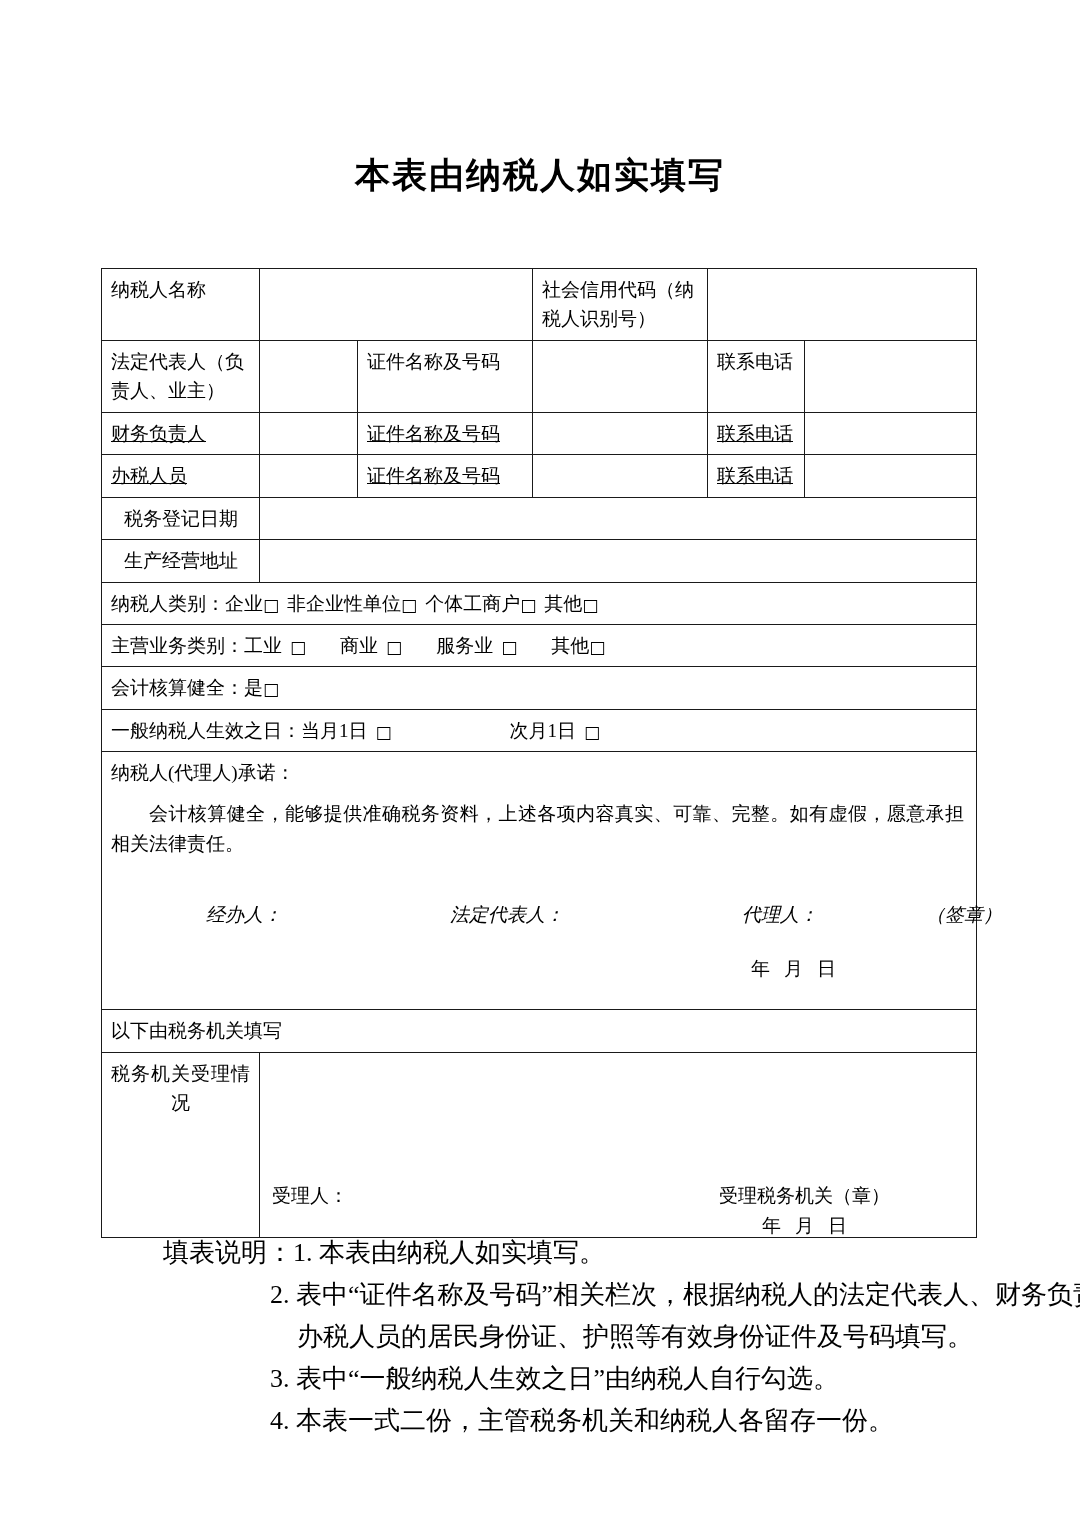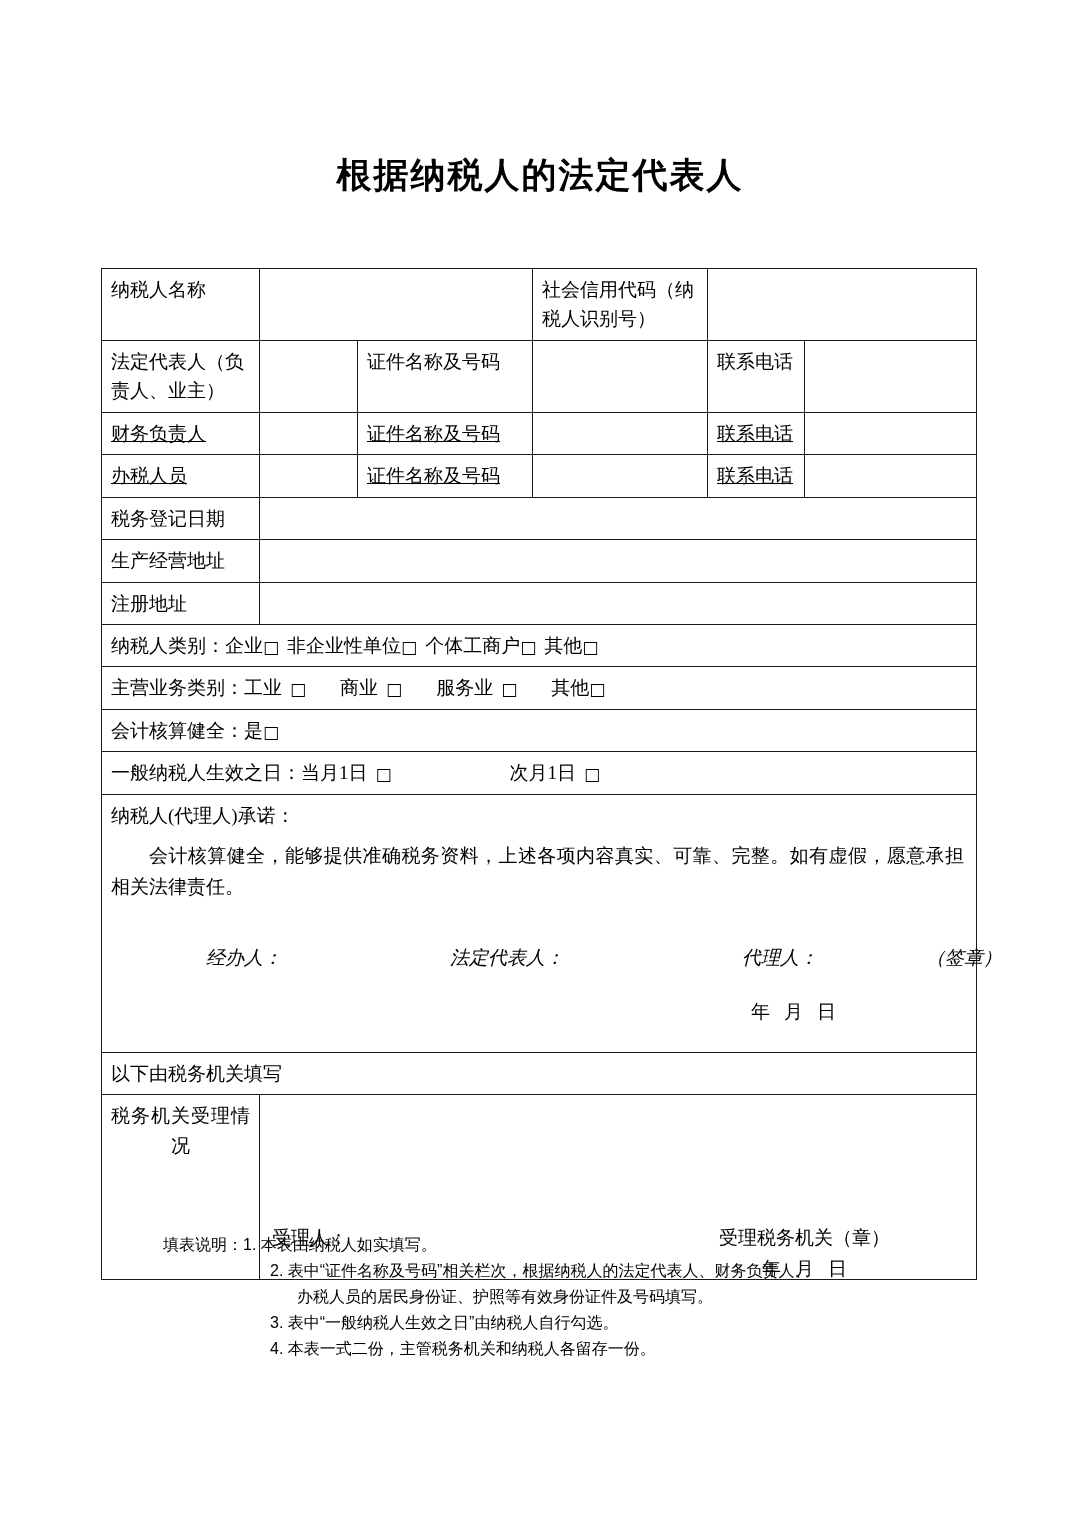--- a/index.html
+++ b/index.html
@@ -48,21 +48,21 @@
     padding: 6px 8px 6px 9px;
     vertical-align: top;
     line-height: 1.55;
     word-break: break-all;
   }
   td.lbl { white-space: normal; }
   td.blank { }
   .r-name   { height: 56px; }
   .r-legal  { height: 62px; margin-top: 36px; }
   .r-short  { height: 28px; text-decoration: underline; }
-  .r-addr   { height: 28px; }
+  .r-addr   { height: 28px; text-align: center; }
   .r-check  { height: 26px; }
 
   .chk {
     font-family: "DejaVu Sans", sans-serif;
     font-size: 17px;
     line-height: 1;
     position: relative;
     top: 1px;
   }
   .sp1 { display: inline-block; width: 8px; }
@@ -126,35 +126,35 @@
     text-align: center;
     line-height: 1.6;
   }
   .auth-stamp .d2 span.g { display: inline-block; width: 14px; }
 
   .footer {
     position: absolute;
     left: 163px;
     top: 1232px;
     width: 840px;
-    font-size: 16px;
+    font-size: 26px;
     line-height: 1.62;
-    font-family: Liberation Sans, sans-serif;
+    font-family: Liberation Serif, serif;
   }
   .footer-line { white-space: nowrap; }
   .footer-head { display: inline-block; }
   .f-item { white-space: nowrap; }
   .f-wrap { white-space: nowrap; padding-left: 27px; }
 </style>
 </head>
 <body>
 
 <div class="page">
 
-  <div class="title">根据纳税人的法定代表人</div>
+  <div class="title">本表由纳税人如实填写</div>
 
   <table class="form">
     <colgroup>
       <col style="width:158px">
       <col style="width:98px">
       <col style="width:175px">
       <col style="width:175px">
       <col style="width:97px">
       <col style="width:172px">
     </colgroup>
@@ -197,24 +197,20 @@
       <tr class="r-addr">
         <td class="lbl">税务登记日期</td>
         <td class="blank" colspan="5"></td>
       </tr>
 
       <tr class="r-addr">
         <td class="lbl">生产经营地址</td>
         <td class="blank" colspan="5"></td>
       </tr>
 
-      <tr class="r-addr">
-        <td class="lbl">注册地址</td>
-        <td class="blank" colspan="5"></td>
-      </tr>
 
       <tr class="r-check">
         <td colspan="6">
           <span>纳税人类别：</span><span>企业</span><span class="chk">□</span><span class="sp1"></span><span>非企业性单位</span><span class="chk">□</span><span class="sp1"></span><span>个体工商户</span><span class="chk">□</span><span class="sp1"></span><span>其他</span><span class="chk">□</span>
         </td>
       </tr>
 
       <tr class="r-check">
         <td colspan="6">
           <span>主营业务类别：</span><span>工业</span><span class="sp1"></span><span class="chk">□</span><span class="sp3"></span><span>商业</span><span class="sp1"></span><span class="chk">□</span><span class="sp3"></span><span>服务业</span><span class="sp1"></span><span class="chk">□</span><span class="sp3"></span><span>其他</span><span class="chk">□</span>

